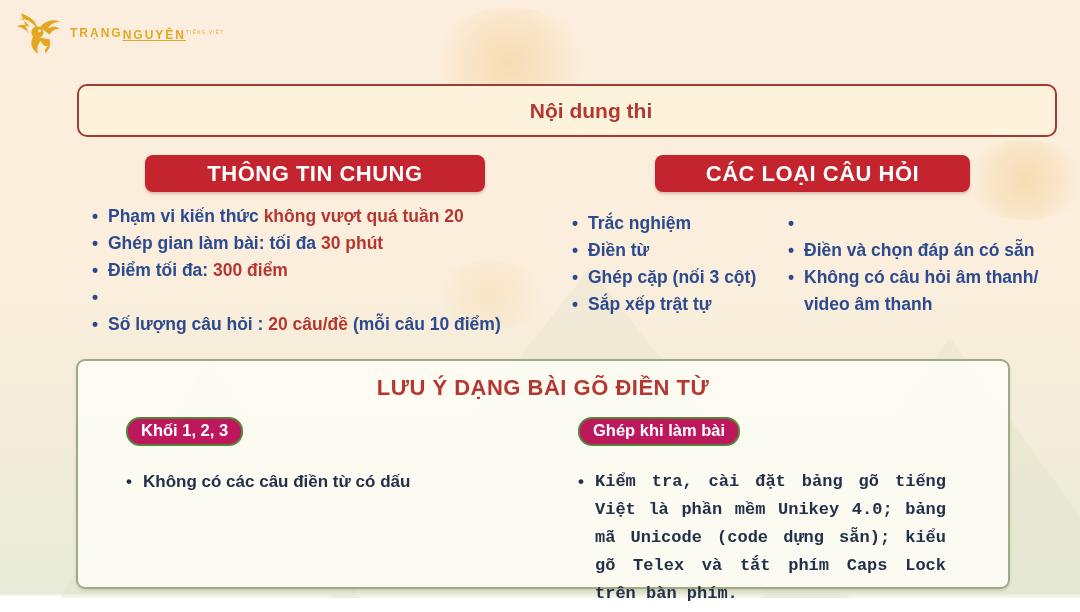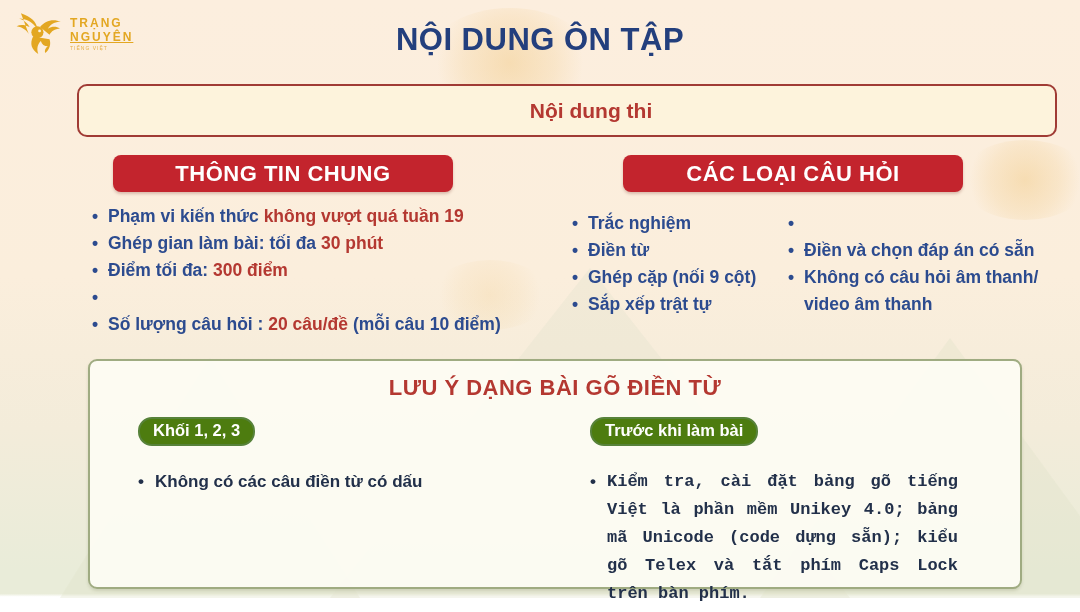--- a/index.html
+++ b/index.html
@@ -16,57 +16,57 @@
   .bloom.mid{left:430px;top:260px;width:120px;height:70px;opacity:.5;}
   
   .mtn{position:absolute;bottom:14px;width:0;height:0;pointer-events:none;border-style:solid;opacity:.35;}
   .mtn.m1{left:60px;border-width:0 150px 240px 150px;border-color:transparent transparent #dfe2c9 transparent;}
   .mtn.m2{left:330px;border-width:0 260px 330px 260px;border-color:transparent transparent #e3e3cd transparent;}
   .mtn.m3{left:760px;border-width:0 190px 260px 190px;border-color:transparent transparent #dfe2c9 transparent;}
 
   
   .logo{position:absolute;left:14px;top:8px;display:flex;align-items:center;gap:4px;}
   .logo .bird{width:52px;height:52px;}
-  .logo .words{display:flex;flex-direction:column;line-height:1;color:#e3a722;}
+  .logo .words{display:flex;flex-direction:row;line-height:1;color:#e3a722;}
   .logo .w1,.logo .w2{font-weight:bold;font-size:12px;letter-spacing:2px;}
   .logo .w2{margin-top:2px;text-decoration:underline;}
   .logo .w3{font-size:5px;letter-spacing:1px;margin-top:3px;color:#e6b04a;}
 
   .page-title{position:absolute;left:0;top:22px;width:100%;text-align:center;
     font-size:31px;font-weight:bold;letter-spacing:.5px;color:#233f7d;}
 
   .qbox{position:absolute;left:77px;top:84px;width:976px;height:49px;
     background:#fdf3dc;border:2.5px solid #a03b35;border-radius:10px;
     display:flex;align-items:center;justify-content:center;
     font-size:21px;font-weight:bold;}
   .qbox .hl{color:#b43831;padding-left:48px;}
   .qbox .rest{color:#233f7d;white-space:pre;}
 
   .banner{position:absolute;height:37px;background:#c3242d;border-radius:8px;
     color:#fff;font-size:22px;font-weight:bold;letter-spacing:.5px;
     display:flex;align-items:center;justify-content:center;
-    box-shadow:0 2px 3px rgba(120,40,30,.25);}
+    box-shadow:0 2px 3px rgba(120,40,30,.25);margin-left:32px;}
   .banner.left{left:113px;top:155px;width:340px;}
-  .banner.right{left:623px;top:155px;width:340px;}
+  .banner.right{left:623px;top:155px;width:315px;}
 
   ul.plain{list-style:none;margin:0;padding:0;}
   ul.plain li{display:flex;align-items:flex-start;line-height:27px;font-size:17.5px;font-weight:bold;}
   ul.plain .blt{color:#2c4b8f;width:16px;flex:0 0 16px;}
   .blue{color:#2c4b8f;}
   .red{color:#b43831;}
   .info-list{position:absolute;left:92px;top:203px;width:440px;}
   .qt-list1{position:absolute;left:572px;top:210px;width:215px;}
   .qt-list2{position:absolute;left:788px;top:210px;width:262px;}
 
-  .notebox{position:absolute;left:88px;top:359px;width:930px;height:226px;
+  .notebox{position:absolute;left:76px;top:359px;width:930px;height:226px;
     background:rgba(253,252,244,.92);border:2px solid #9fab81;border-radius:9px;
     box-shadow:0 2px 3px rgba(130,140,100,.25);}
   .notebox .ntitle{margin-top:14px;text-align:center;font-size:22px;font-weight:bold;
     letter-spacing:.5px;color:#b43831;}
-  .badge{display:inline-block;background:#4d7c0f;border:2px solid #57823a;border-radius:14px;
+  .badge{display:inline-block;background:#be185d;border:2px solid #57823a;border-radius:14px;
     color:#fff;font-size:16.5px;font-weight:bold;padding:2px 13px 4px 13px;}
   .ncol-left{position:absolute;left:48px;top:56px;width:380px;}
   .ncol-right{position:absolute;left:500px;top:56px;width:368px;}
   .nbullet{display:flex;align-items:flex-start;margin-top:22px;
     font-size:17px;font-weight:bold;color:#22304a;line-height:28px;}
   .nbullet .blt{color:#22304a;width:17px;flex:0 0 17px;}
   .nbullet .jtxt{text-align:justify;font-family:Liberation Mono, monospace;}
 </style>
 </head>
 <body>
@@ -90,33 +90,32 @@
         <circle cx="29.5" cy="26.5" r="1.6" fill="#fdf3dc"></circle>
       </g>
     </svg>
     <div class="words">
       <span class="w1">TRẠNG</span>
       <span class="w2">NGUYÊN</span>
       <span class="w3">TIẾNG VIỆT</span>
     </div>
   </div>
 
-  <div class="page-title">NỘI DUNG ÔN TẬP</div>
 
   <div class="qbox">
     <span class="hl">Nội dung thi</span>
   </div>
 
   <div class="banner left">THÔNG TIN CHUNG</div>
   <div class="banner right">CÁC LOẠI CÂU HỎI</div>
 
   <ul class="plain info-list">
     <li>
         <span class="blt">•</span>
-        <span><span class="blue">Phạm vi kiến thức </span><span class="red">không vượt quá tuần 19</span><span class="blue"></span></span>
+        <span><span class="blue">Phạm vi kiến thức </span><span class="red">không vượt quá tuần 20</span><span class="blue"></span></span>
       </li>
     <li>
         <span class="blt">•</span>
         <span><span class="blue">Ghép gian làm bài: tối đa </span><span class="red">30 phút</span><span class="blue"></span></span>
       </li>
     <li>
         <span class="blt">•</span>
         <span><span class="blue">Điểm tối đa: </span><span class="red">300 điểm</span><span class="blue"></span></span>
       </li>
     <li>
@@ -132,21 +131,21 @@
     <li>
         <span class="blt">•</span>
         <span class="blue">Trắc nghiệm</span>
       </li>
     <li>
         <span class="blt">•</span>
         <span class="blue">Điền từ</span>
       </li>
     <li>
         <span class="blt">•</span>
-        <span class="blue">Ghép cặp (nối 9 cột)</span>
+        <span class="blue">Ghép cặp (nối 3 cột)</span>
       </li>
     <li>
         <span class="blt">•</span>
         <span class="blue">Sắp xếp trật tự</span>
       </li>
   </ul>
 
   <ul class="plain qt-list2">
     <li>
         <span class="blt">•</span>
@@ -166,21 +165,21 @@
 
     <div class="ncol-left">
       <span class="badge">Khối 1, 2, 3</span>
       <div class="nbullet">
         <span class="blt">•</span>
         <span>Không có các câu điền từ có dấu</span>
       </div>
     </div>
 
     <div class="ncol-right">
-      <span class="badge">Trước khi làm bài</span>
+      <span class="badge">Ghép khi làm bài</span>
       <div class="nbullet">
         <span class="blt">•</span>
         <span class="jtxt">Kiểm tra, cài đặt bảng gõ tiếng Việt là phần mềm Unikey 4.0; bảng mã Unicode (code dựng sẵn); kiểu gõ Telex và tắt phím Caps Lock trên bàn phím.</span>
       </div>
     </div>
   </div>
 
 </div>
 
 </body></html>

